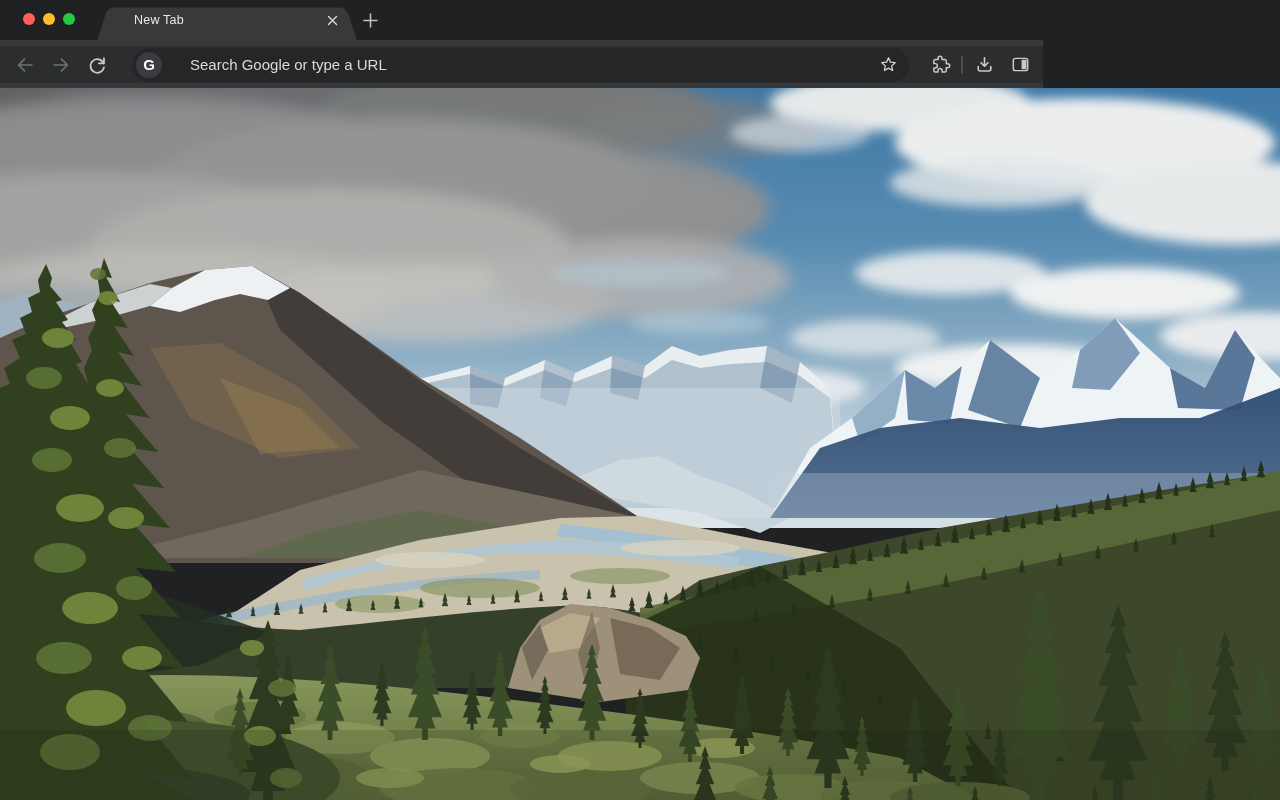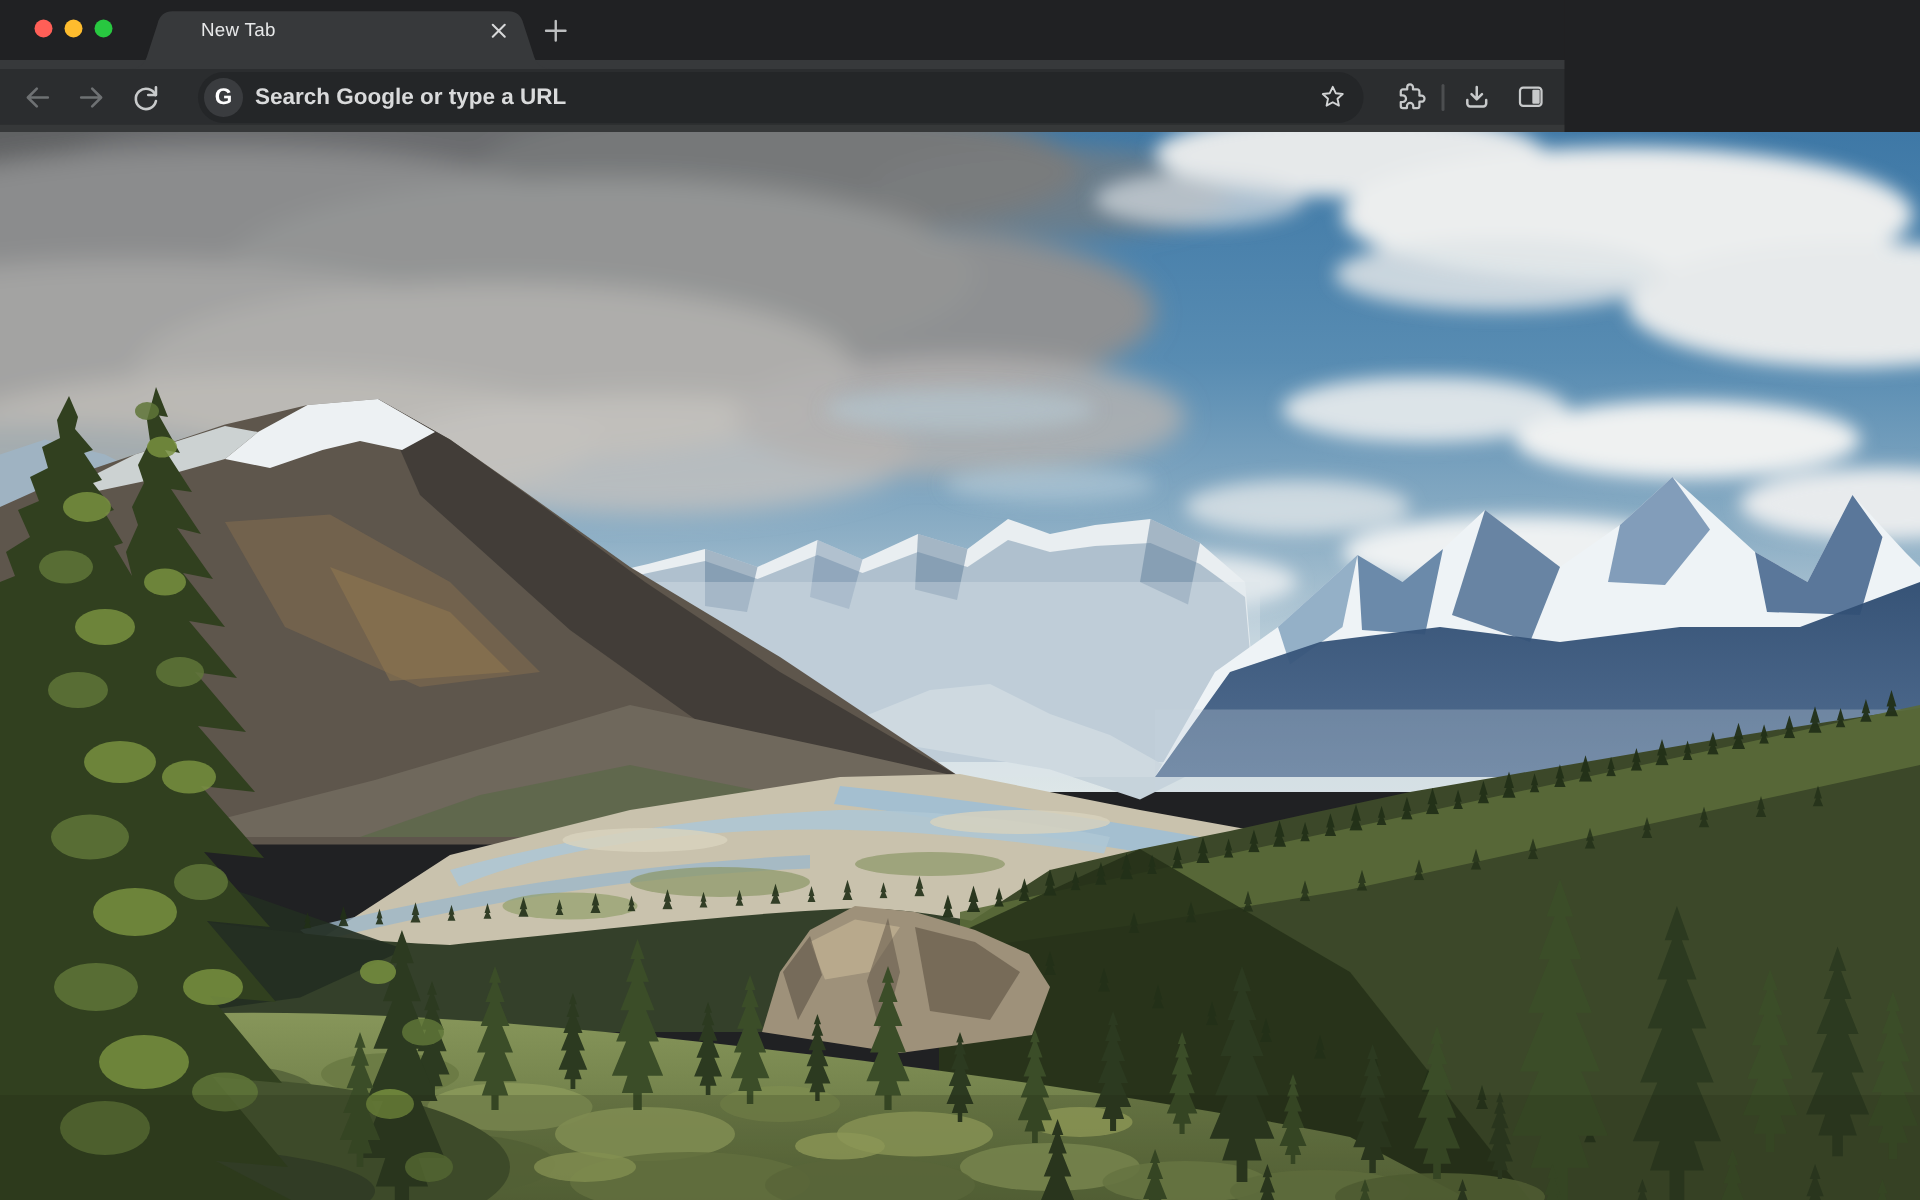--- a/index.html
+++ b/index.html
@@ -19,21 +19,21 @@
   .tab-title{position:absolute;left:134px;top:13px;font-size:12.5px;color:#e7e8e9;letter-spacing:.2px;}
   .tab-close{position:absolute;left:322px;top:10px;width:20px;height:20px;display:flex;align-items:center;justify-content:center;border-radius:4px;}
   .newtab-btn{position:absolute;left:358px;top:8px;width:24px;height:24px;display:flex;align-items:center;justify-content:center;border-radius:50%;}
 
   
   .accent{height:6px;background:#37393b;flex:none;}
   .toolbar{height:37px;background:#2b2d2f;display:flex;align-items:center;gap:6px;padding:0 8px 0 10px;flex:none;}
   .icon-btn{width:30px;height:30px;border-radius:50%;display:flex;align-items:center;justify-content:center;flex:none;}
   .omnibox{flex:1;min-width:0;height:34px;background:#242628;border-radius:17px;margin-left:14px;margin-right:10px;display:flex;align-items:center;padding:0 8px 0 4px;}
   .g-badge{width:26px;height:26px;border-radius:50%;background:#3a3c3f;color:#ffffff;font-weight:bold;font-size:15px;display:flex;align-items:center;justify-content:center;flex:none;}
-  .omni-text{margin-left:8px;color:#d9dadb;font-size:15px;flex:1;white-space:nowrap;overflow:hidden;font-weight:bold;}
+  .omni-text{margin-left:28px;color:#d9dadb;font-size:15px;flex:1;white-space:nowrap;overflow:hidden;}
   .divider{width:2px;height:18px;background:#4c4e50;border-radius:1px;flex:none;}
   .bottom-strip{height:5px;background:#363839;flex:none;}
 
   
   .content{height:712px;flex:none;position:relative;}
   .content svg{display:block;}
 
   
   .t-dark{fill:#2c3a20;}
   .t-mid{fill:#3b4d28;}

